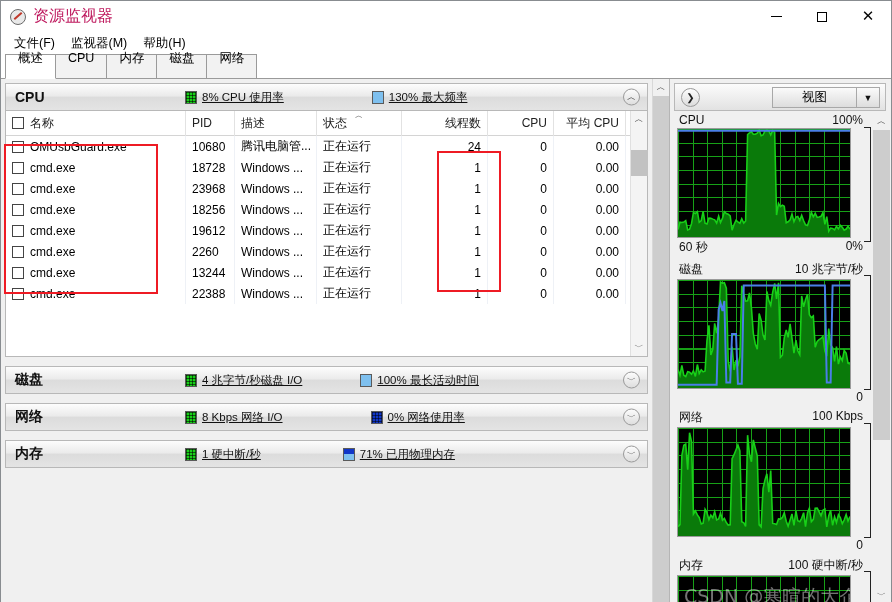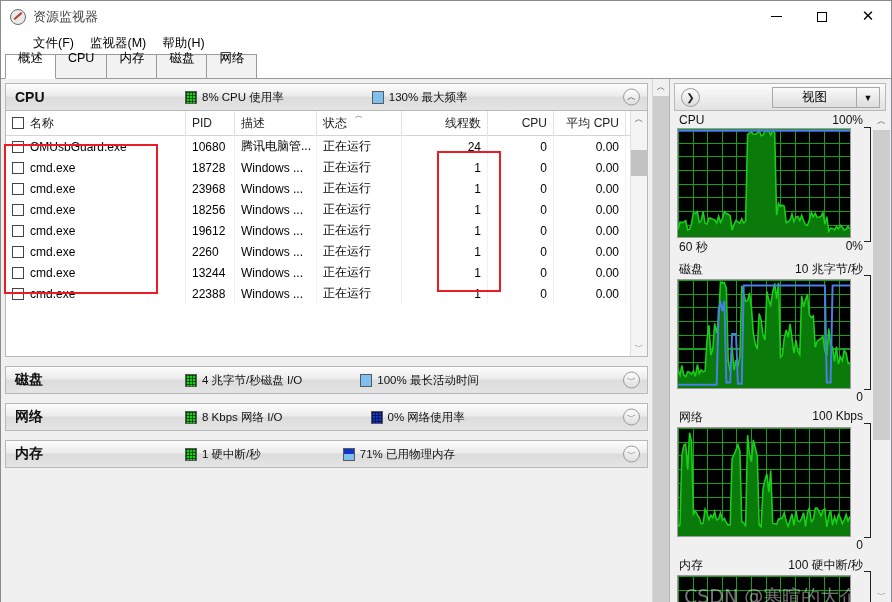--- a/index.html
+++ b/index.html
@@ -28,33 +28,33 @@
     border-radius: 50%;
     border: 1.5px solid #6a6a6a;
     background: #e9e9e9;
     position: relative; flex: none;
   }
   #app-icon::after {
     content: ""; position: absolute;
     left: 1.5px; top: 5px; width: 10px; height: 2px;
     background: #c0392b; transform: rotate(-42deg);
   }
-  #title-text { font-size: 13px; color: #404040; }
+  #title-text { font-size: 16px; color: #be185d; }
   #winbtns { position: absolute; right: 0; top: 0; display: flex; height: 31px; }
   .winbtn {
     width: 46px; height: 31px;
     display: flex; align-items: center; justify-content: center;
     font-size: 13px; color: #000; background: transparent;
   }
   .winbtn .gl-min { display: block; width: 11px; height: 1px; background: #000; }
   .winbtn .gl-max { display: block; width: 10px; height: 10px; border: 1px solid #000; }
   .winbtn .gl-close { font-size: 15px; line-height: 1; font-family: "DejaVu Sans", sans-serif; }
 
   
-  #menubar { height: 22px; display: flex; align-items: center; background: #ffffff; padding-left: 24px; }
+  #menubar { height: 22px; display: flex; align-items: center; background: #ffffff; padding-left: 5px; }
   .menu-item { font-size: 12.5px; color: #000; padding: 2px 8px; }
 
   
   #tabstrip {
     height: 25px; display: flex; align-items: flex-end;
     background: #ffffff; padding-left: 4px;
     border-bottom: 1px solid #9a9a9a;
   }
   .tab {
     font-size: 12.5px; color: #000;
@@ -85,21 +85,21 @@
   
   .sec-header {
     position: relative;
     height: 28px;
     margin: 0 4px;
     background: linear-gradient(to bottom, #fdfdfd 0%, #ebebeb 45%, #dcdcdc 52%, #e4e4e4 100%);
     border: 1px solid #b8b8b8;
     display: flex; align-items: center;
   }
   .sec-title { font-size: 14px; font-weight: bold; color: #111; margin-left: 9px; width: 170px; }
-  .legend { display: flex; align-items: center; font-size: 11.5px; color: #111; }
+  .legend { display: flex; align-items: center; font-size: 11.5px; color: #111; text-decoration: underline; }
   .legend .sw { width: 12px; height: 13px; margin-right: 5px; flex: none; border: 1px solid #5a5a5a; }
   .sw-green {
     background:
       repeating-linear-gradient(to right, rgba(0,0,0,.55) 0 1px, transparent 1px 3px),
       repeating-linear-gradient(to bottom, rgba(0,0,0,.55) 0 1px, transparent 1px 3px),
       #18d018;
   }
   .sw-blue-light { background: #7ec0ef; }
   .sw-blue-dark {
     background:

